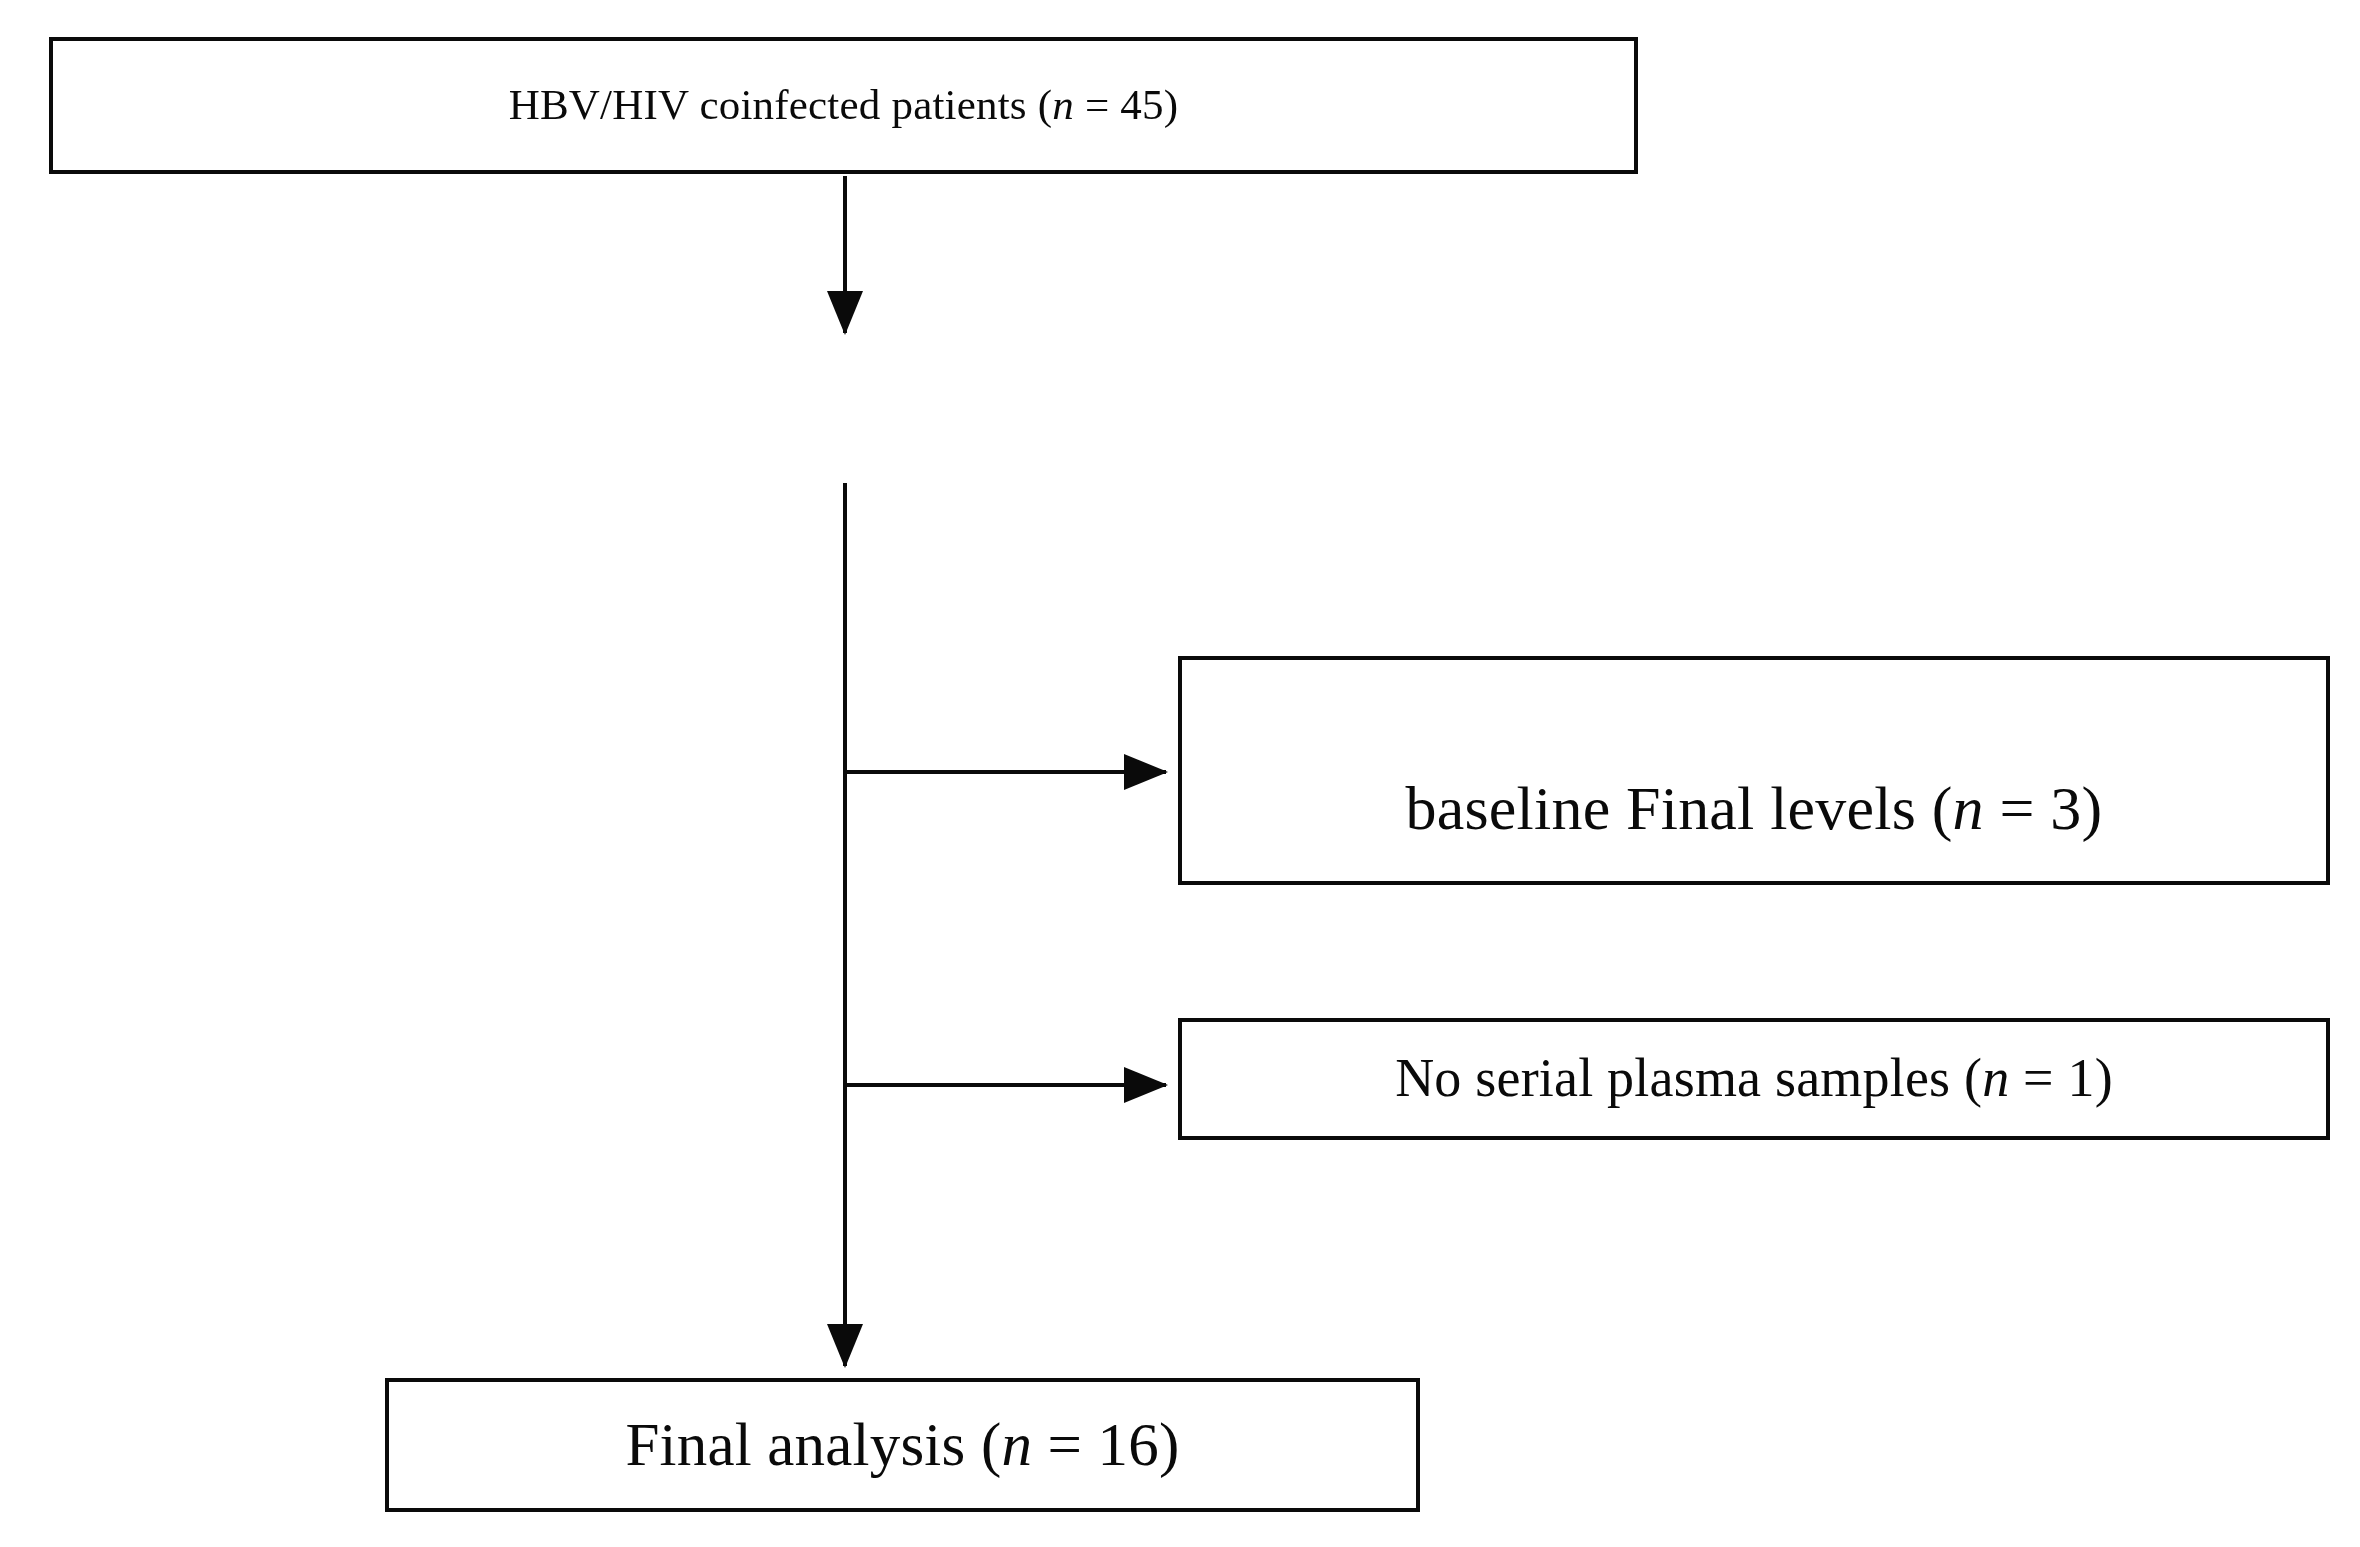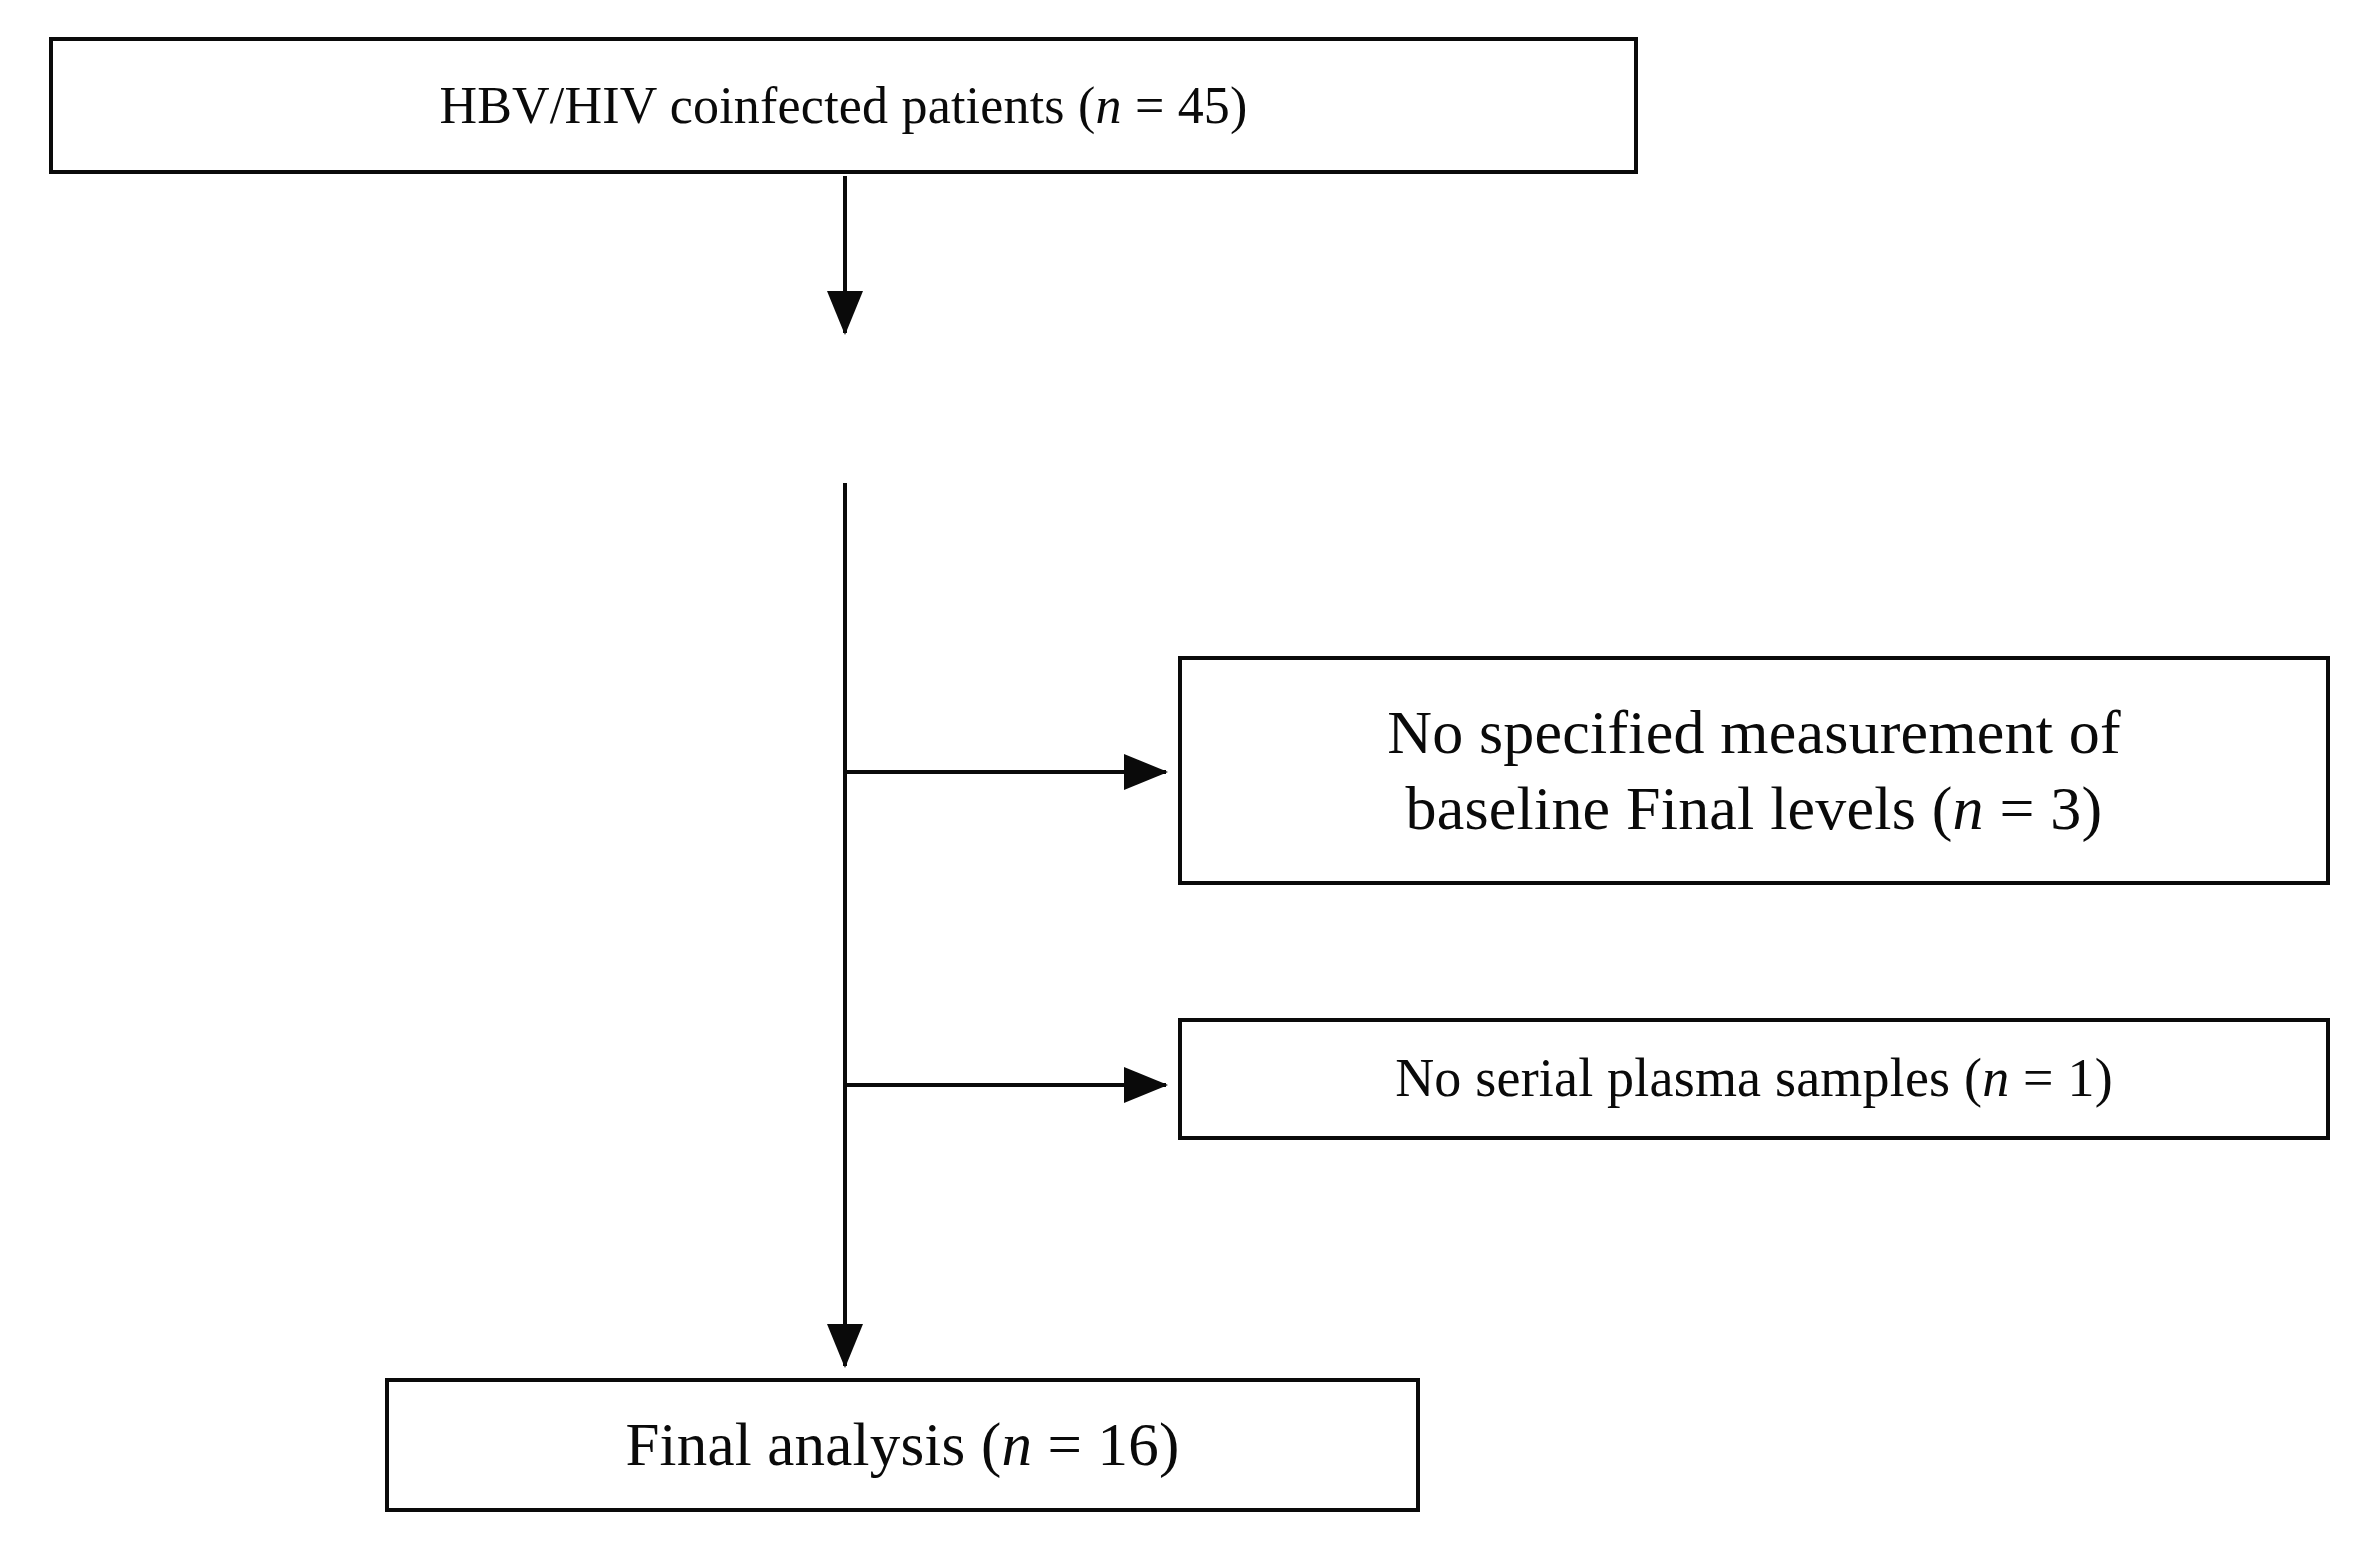--- a/index.html
+++ b/index.html
@@ -30,21 +30,21 @@
   }
   .node .txt {
     padding: 0 14px;
     white-space: pre-line;
   }
   .node .var {
     font-style: italic;
   }
 
   
-  #node-root      { left: 49px;   top: 37px;   width: 1589px; height: 137px; font-size: 52px; }
+  #node-root      { left: 49px;   top: 37px;   width: 1589px; height: 137px; font-size: 43px; }
   #node-iris      { left: 312px;  top: 345px;  width: 1063px; height: 138px; font-size: 63px; }
   #node-excl-1    { left: 1178px; top: 656px;  width: 1152px; height: 229px; font-size: 62px; }
   #node-excl-2    { left: 1178px; top: 1018px; width: 1152px; height: 122px; font-size: 54px; }
   #node-final     { left: 385px;  top: 1378px; width: 1035px; height: 134px; font-size: 61px; }
 
   
   #connectors {
     position: absolute;
     left: 0; top: 0;
     width: 2360px;
@@ -72,21 +72,21 @@
 
     <line x1="845" y1="1085" x2="1166" y2="1085" stroke="#0a0a0a" stroke-width="4" marker-end="url(#arrowhead)"></line>
   </svg>
 
   <div class="node" id="node-root">
     <span class="txt"><span>HBV/HIV coinfected patients (</span><span class="var">n</span><span> = 45)</span></span>
   </div>
 
 
   <div class="node" id="node-excl-1">
-    <span class="txt"><span>No specified measurement of</span><br><span>baseline Final levels (</span><span class="var">n</span><span> = 3)</span></span>
+    <span class="txt"><br><span>baseline Final levels (</span><span class="var">n</span><span> = 3)</span></span>
   </div>
 
   <div class="node" id="node-excl-2">
     <span class="txt"><span>No serial plasma samples (</span><span class="var">n</span><span> = 1)</span></span>
   </div>
 
   <div class="node" id="node-final">
     <span class="txt"><span>Final analysis (</span><span class="var">n</span><span> = 16)</span></span>
   </div>
 

